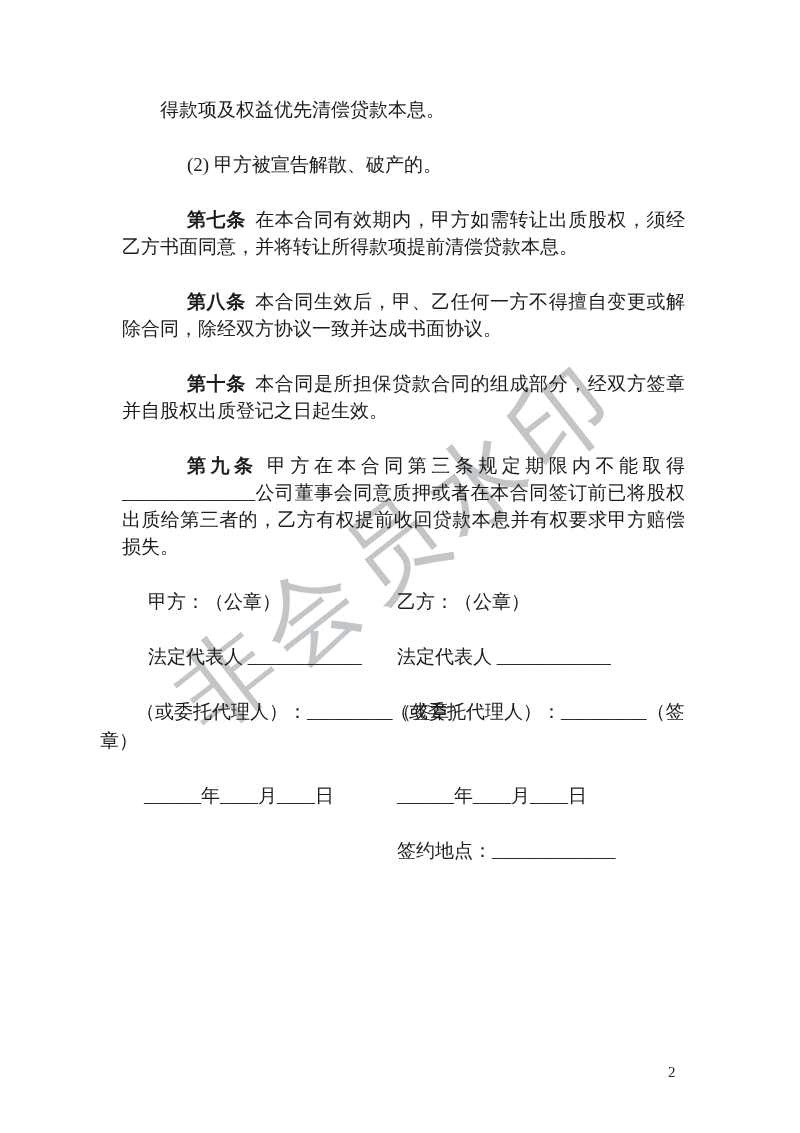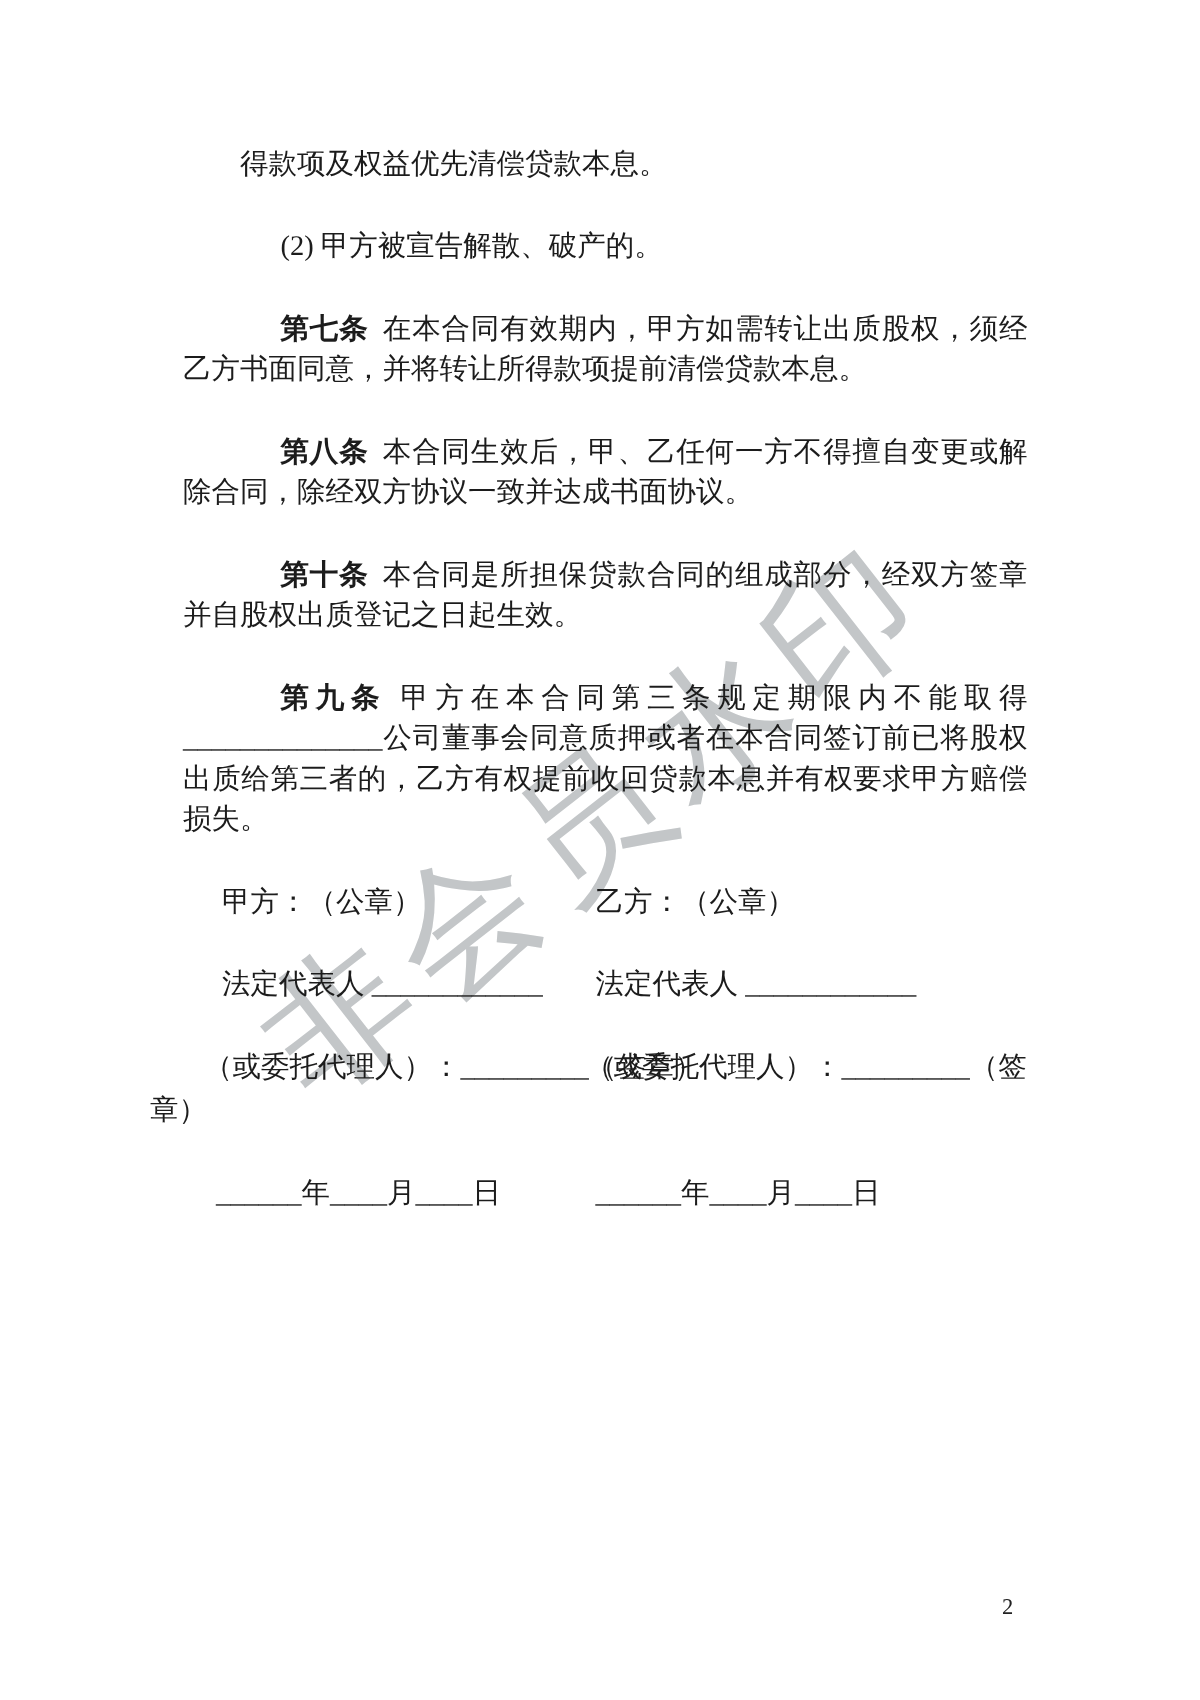--- a/index.html
+++ b/index.html
@@ -99,16 +99,19 @@
 
   <div class="sig-row">
     <span class="wrap-cell">章）</span>
   </div>
 
   <div class="sig-row">
     <span class="sig-a date">______年____月____日</span>
     <span class="sig-b">______年____月____日</span>
   </div>
 
+  <div class="sig-row">
+    <span class="sig-b">签约地点：_____________</span>
+  </div>
 
 </div>
 
 <div class="page-number">2</div>
 
 </body></html>

